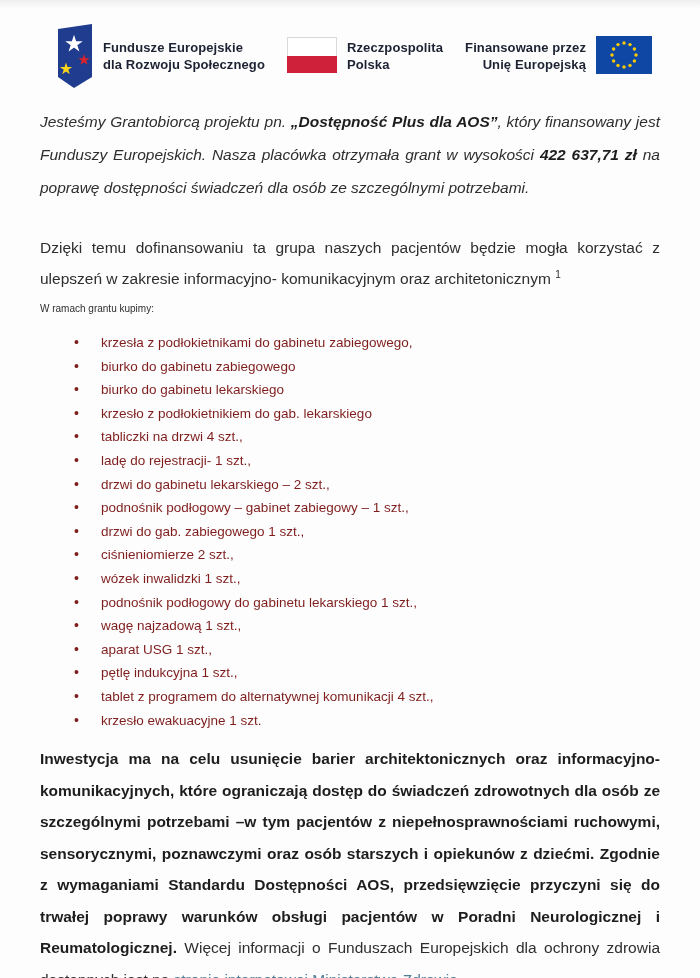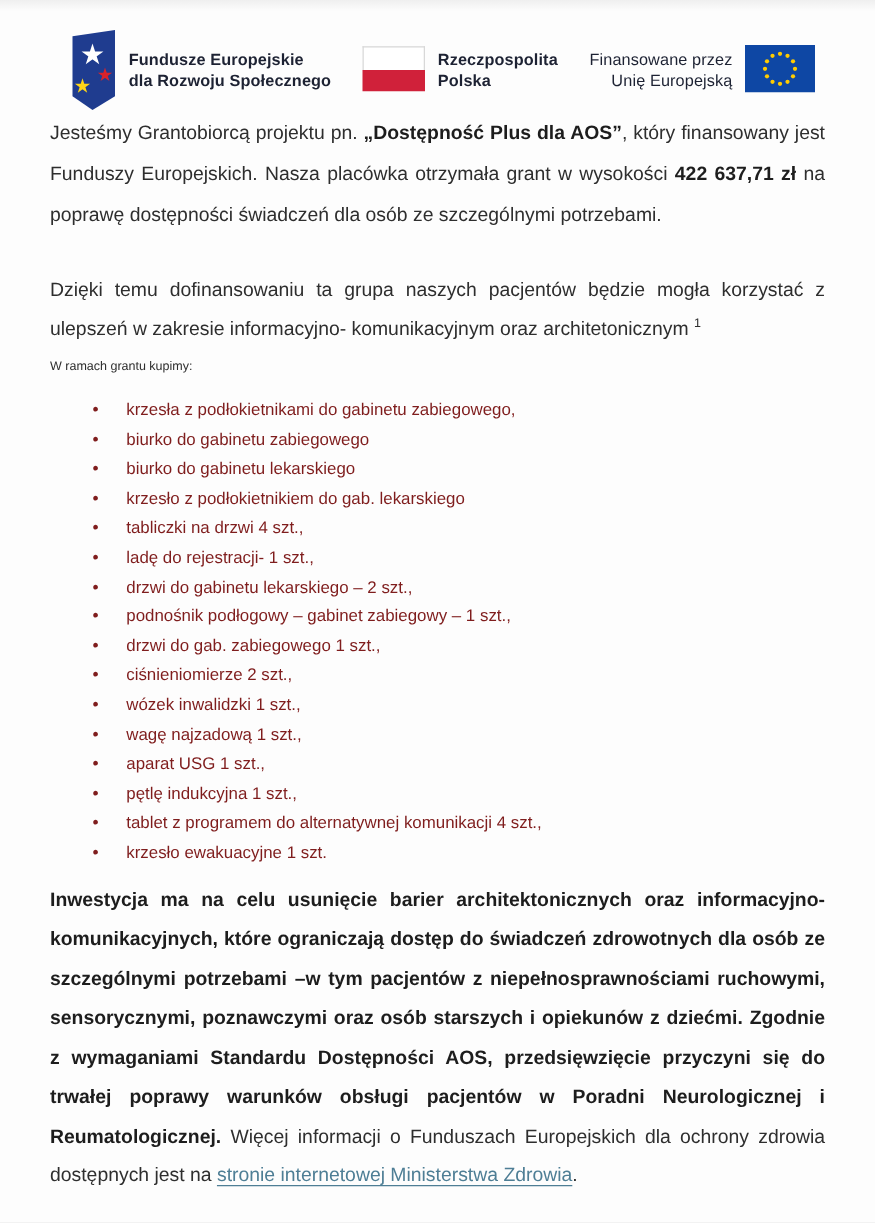--- a/index.html
+++ b/index.html
@@ -43,29 +43,29 @@
   }
   .fe-text{margin-left:9px;}
   .pl-flag{
     width:50px;height:36px;margin-top:-4px;
     display:flex;flex-direction:column;
     box-shadow:0 0 0 1px #e3e3e3 inset;
   }
   .pl-flag .top{flex:1;background:#ffffff;border:1px solid #d8d8d8;border-bottom:none;}
   .pl-flag .bottom{flex:1;background:var(--flag-red);}
   .pl-text{margin-left:10px;font-weight:600;}
-  .eu-text{text-align:right;margin-right:10px;font-weight:400;}
+  .eu-text{text-align:right;margin-right:10px;font-weight:700;}
   
   .para{
     font-size:15.5px;
     line-height:33px;
     text-align:justify;
     color:var(--ink);
   }
-  .p1{}
+  .p1{margin-top:15px;font-style:italic;}
   .p2{margin-top:28px;line-height:31px;}
   .lead-in{font-size:10px;line-height:30px;text-align:left;}
   .bold, b{font-weight:700;color:var(--ink-bold);}
   sup{font-size:10px;vertical-align:super;line-height:0;}
   
   ul.items{
     list-style:none;
     margin-top:7px;
     padding-left:32px;
   }
@@ -168,20 +168,21 @@
       <li>biurko do gabinetu zabiegowego</li>
       <li>biurko do gabinetu lekarskiego</li>
       <li>krzesło z podłokietnikiem do gab. lekarskiego</li>
       <li>tabliczki na drzwi 4 szt.,</li>
       <li>ladę do rejestracji- 1 szt.,</li>
       <li>drzwi do gabinetu lekarskiego – 2 szt.,</li>
       <li>podnośnik podłogowy – gabinet zabiegowy – 1 szt.,</li>
       <li>drzwi do gab. zabiegowego 1 szt.,</li>
       <li>ciśnieniomierze 2 szt.,</li>
       <li>wózek inwalidzki 1 szt.,</li>
+      <li>podnośnik podłogowy do gabinetu lekarskiego 1 szt.,</li>
       <li>wagę najzadową 1 szt.,</li>
       <li>aparat USG 1 szt.,</li>
       <li>pętlę indukcyjna 1 szt.,</li>
       <li>tablet z programem do alternatywnej komunikacji 4 szt.,</li>
       <li>krzesło ewakuacyjne 1 szt.</li>
     </ul>
 
   <p class="closing"><span class="bold">Inwestycja ma na celu usunięcie barier architektonicznych oraz informacyjno-komunikacyjnych, które ograniczają dostęp do świadczeń zdrowotnych dla osób ze szczególnymi potrzebami –w tym pacjentów z niepełnosprawnościami ruchowymi, sensorycznymi, poznawczymi oraz osób starszych i opiekunów z dziećmi. Zgodnie z wymaganiami Standardu Dostępności AOS, przedsięwzięcie przyczyni się do trwałej poprawy warunków obsługi pacjentów w Poradni Neurologicznej i Reumatologicznej. </span><span>Więcej informacji o Funduszach Europejskich dla ochrony zdrowia dostępnych jest na </span><a class="doc-link" href="#">stronie internetowej Ministerstwa Zdrowia</a><span>.</span></p>
 
 </div>

